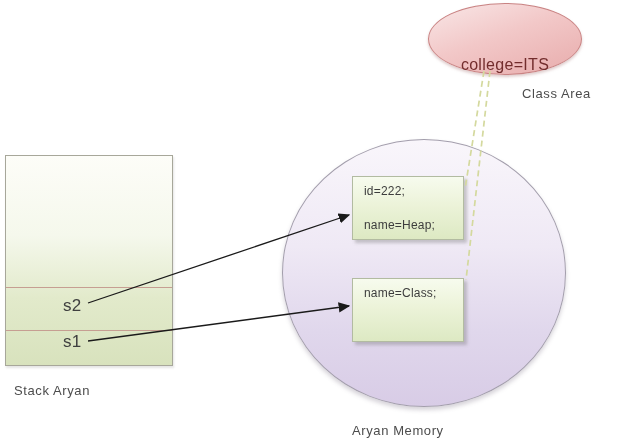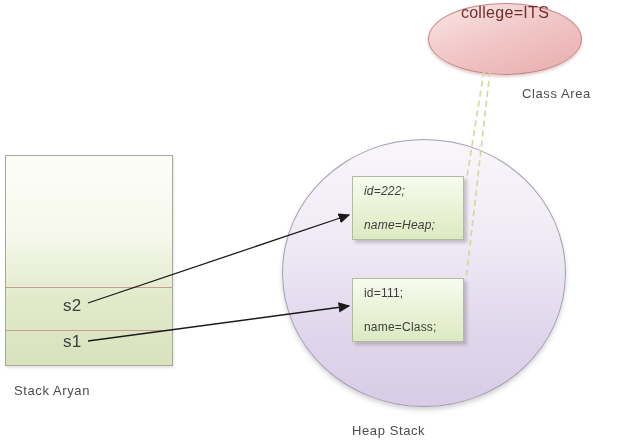--- a/index.html
+++ b/index.html
@@ -32,31 +32,31 @@
     box-shadow:0 3px 4px rgba(120,110,130,.30);
   }
   
   .heap-box{
     position:absolute;width:112px;height:64px;box-sizing:border-box;
     border:1px solid #b2bba1;
     background:linear-gradient(180deg,#f7fbee 0%,#ecf3d9 45%,#dde9c3 100%);
     box-shadow:3px 3px 3px rgba(110,110,110,.35);
     padding:7px 11px;display:flex;flex-direction:column;justify-content:space-between;
   }
-  .heap-box.box1{left:352px;top:176px;font-style:italic;}
+  .heap-box.box1{left:352px;top:176px;}
   .heap-box.box2{left:352px;top:278px;}
   .heap-box .field{font-size:12px;color:#3d3d3d;letter-spacing:.2px;}
   
   .class-ellipse{
     position:absolute;left:428px;top:3px;width:152px;height:70px;
     border-radius:50%;
     border:1px solid #c98383;
     background:linear-gradient(160deg,#f9e7e7 0%,#f2c8c8 45%,#e8acac 100%);
     box-shadow:0 2px 3px rgba(160,110,110,.35);
-    display:flex;align-items:flex-start;justify-content:center;
+    display:flex;align-items:flex-end;justify-content:center;
   }
   .class-ellipse .value{font-size:16px;color:#732d2d;letter-spacing:.3px;}
   
   .caption{
     position:absolute;font-size:13px;color:#4c4c4c;letter-spacing:.6px;
   }
   .caption.stack{left:14px;top:383px;}
   .caption.heap{left:352px;top:423px;}
   .caption.class{left:522px;top:86px;}
   
@@ -69,28 +69,27 @@
 
   <div class="stack-rect">
     <div class="stack-divider" style="top:131px;"></div>
     <div class="stack-divider" style="top:174px;"></div>
   </div>
   <div class="slot-label" style="left:63px;top:296px;">s2</div>
   <div class="slot-label" style="left:63px;top:332px;">s1</div>
   <div class="caption stack">Stack Aryan</div>
 
   <div class="heap-circle"></div>
-  <div class="caption heap">Heap Stack</div>
+  <div class="caption heap">Aryan Memory</div>
 
   <div class="heap-box box1">
     <div class="field">id=222;</div>
     <div class="field">name=Heap;</div>
   </div>
   <div class="heap-box box2">
-    <div class="field">id=111;</div>
     <div class="field">name=Class;</div>
   </div>
 
   <div class="class-ellipse">
     <span class="value">college=ITS</span>
   </div>
   <div class="caption class">Class Area</div>
 
   <svg class="overlay" width="617" height="444" viewBox="0 0 617 444">
     <defs>

